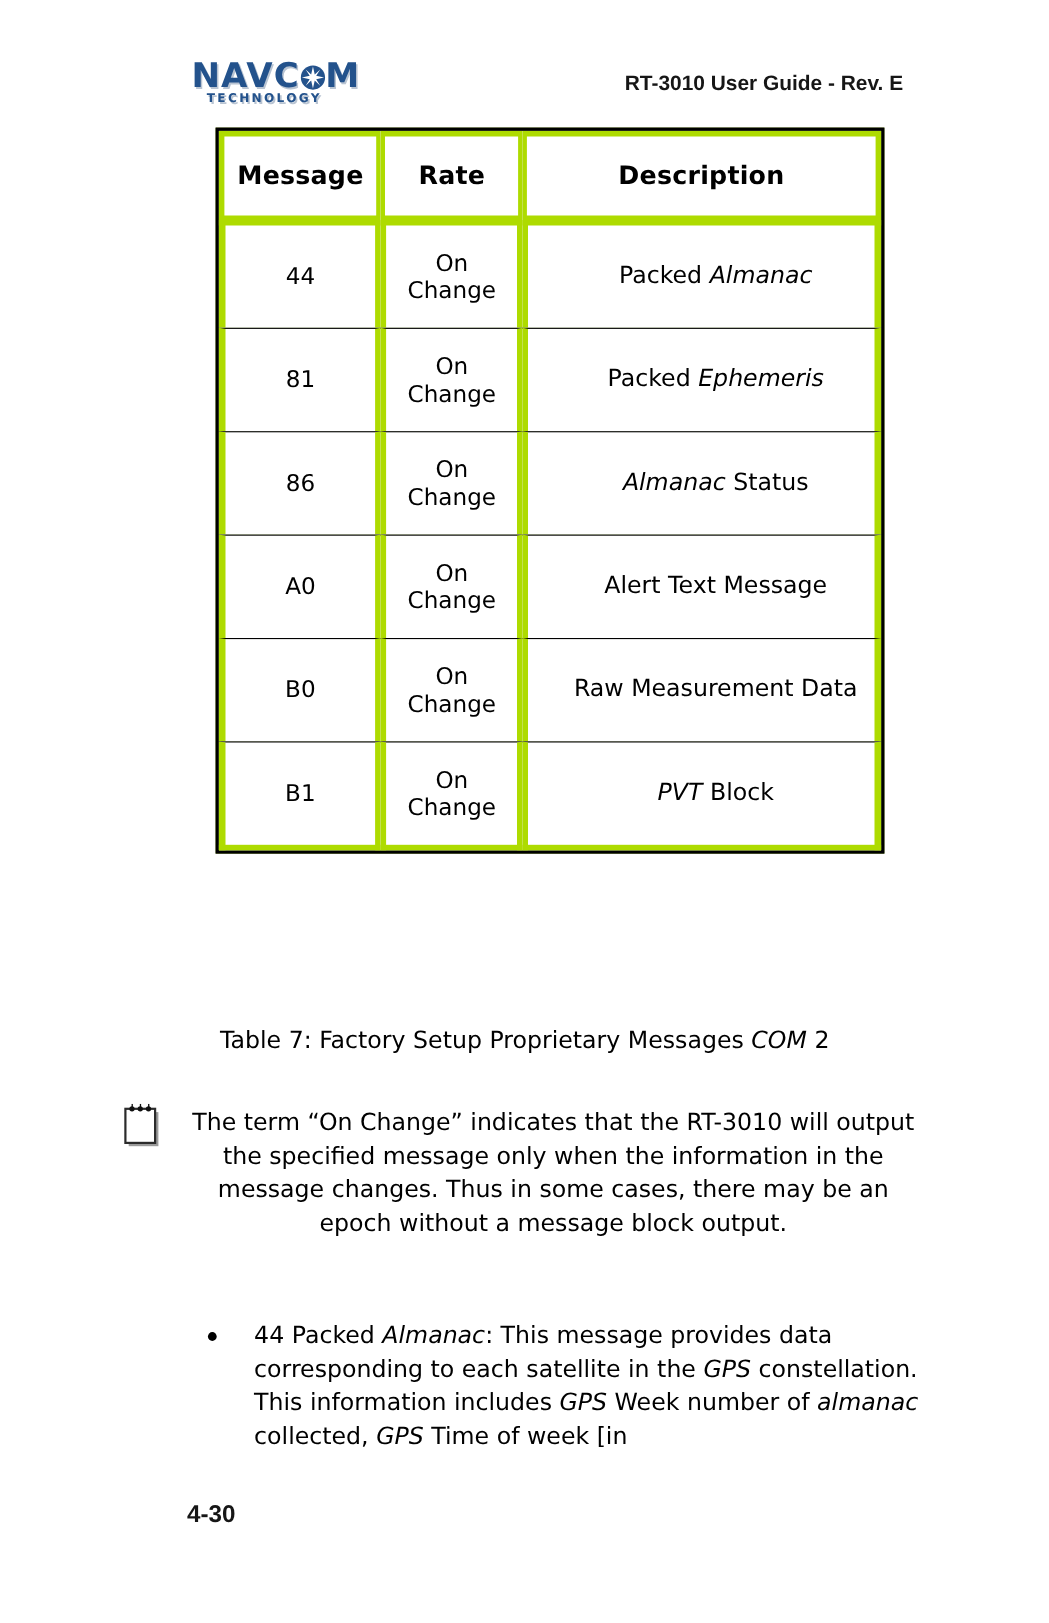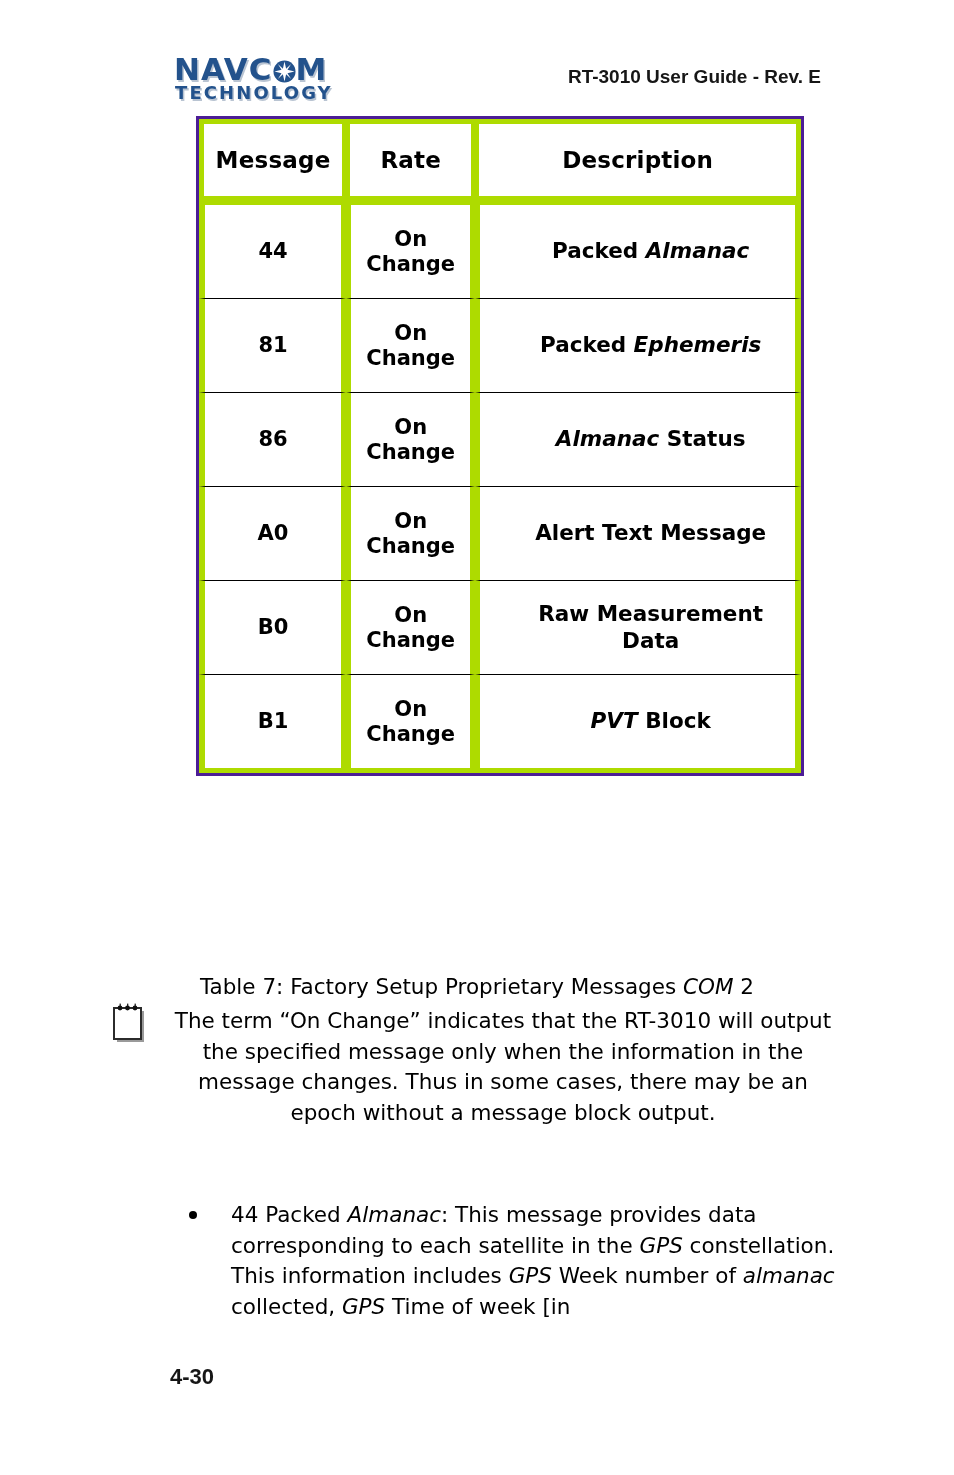--- a/index.html
+++ b/index.html
@@ -49,23 +49,23 @@
   .logo-star {
     display: inline-block;
     position: relative;
     width: 23px;
     height: 23px;
     vertical-align: -3px;
   }
   .logo-star svg { position: absolute; left: 0; top: 0; }
   .logo-bottom {
     position: absolute;
-    left: 1px;
+    left: 14px;
     top: 30px;
-    font-size: 18px;
+    font-size: 11px;
     letter-spacing: 2.1px;
   }
   .header-title {
     position: absolute;
     right: 126px;
     top: 14px;
     font-family: "Liberation Sans", sans-serif;
     font-weight: bold;
     font-size: 19px;
     color: #161616;
@@ -77,29 +77,29 @@
     position: absolute;
     left: 196px;
     top: 116px;
     width: 608px;
   }
   .msg-table {
     border-collapse: separate;
     border-spacing: 0;
     width: 608px;
     background: #5f8000;
-    border: 3px solid #4c1d95;
+    border: 3px solid #000000;
     box-sizing: border-box;
   }
   .msg-table td, .msg-table th {
     background: #ffffff;
     text-align: center;
     vertical-align: middle;
     font-family: "DejaVu Sans", sans-serif;
-    font-weight: bold;
+    font-weight: normal;
     padding: 0;
   }
   
   .msg-table thead th {
     border: 4px solid #aedb00;
     border-top-width: 5px;
     font-size: 23px;
     font-weight: bold;
     height: 72px;
     letter-spacing: 0.2px;
@@ -137,21 +137,20 @@
   
   .table-caption {
     position: absolute;
     left: 0;
     top: 934px;
     width: 954px;
     text-align: center;
     font-family: "DejaVu Sans", sans-serif;
     font-size: 21.5px;
     color: #000000;
-    margin-top: 40px;
   }
 
   
   .note-block {
     position: absolute;
     left: 110px;
     top: 1006px;
     width: 740px;
   }
   .note-icon {

